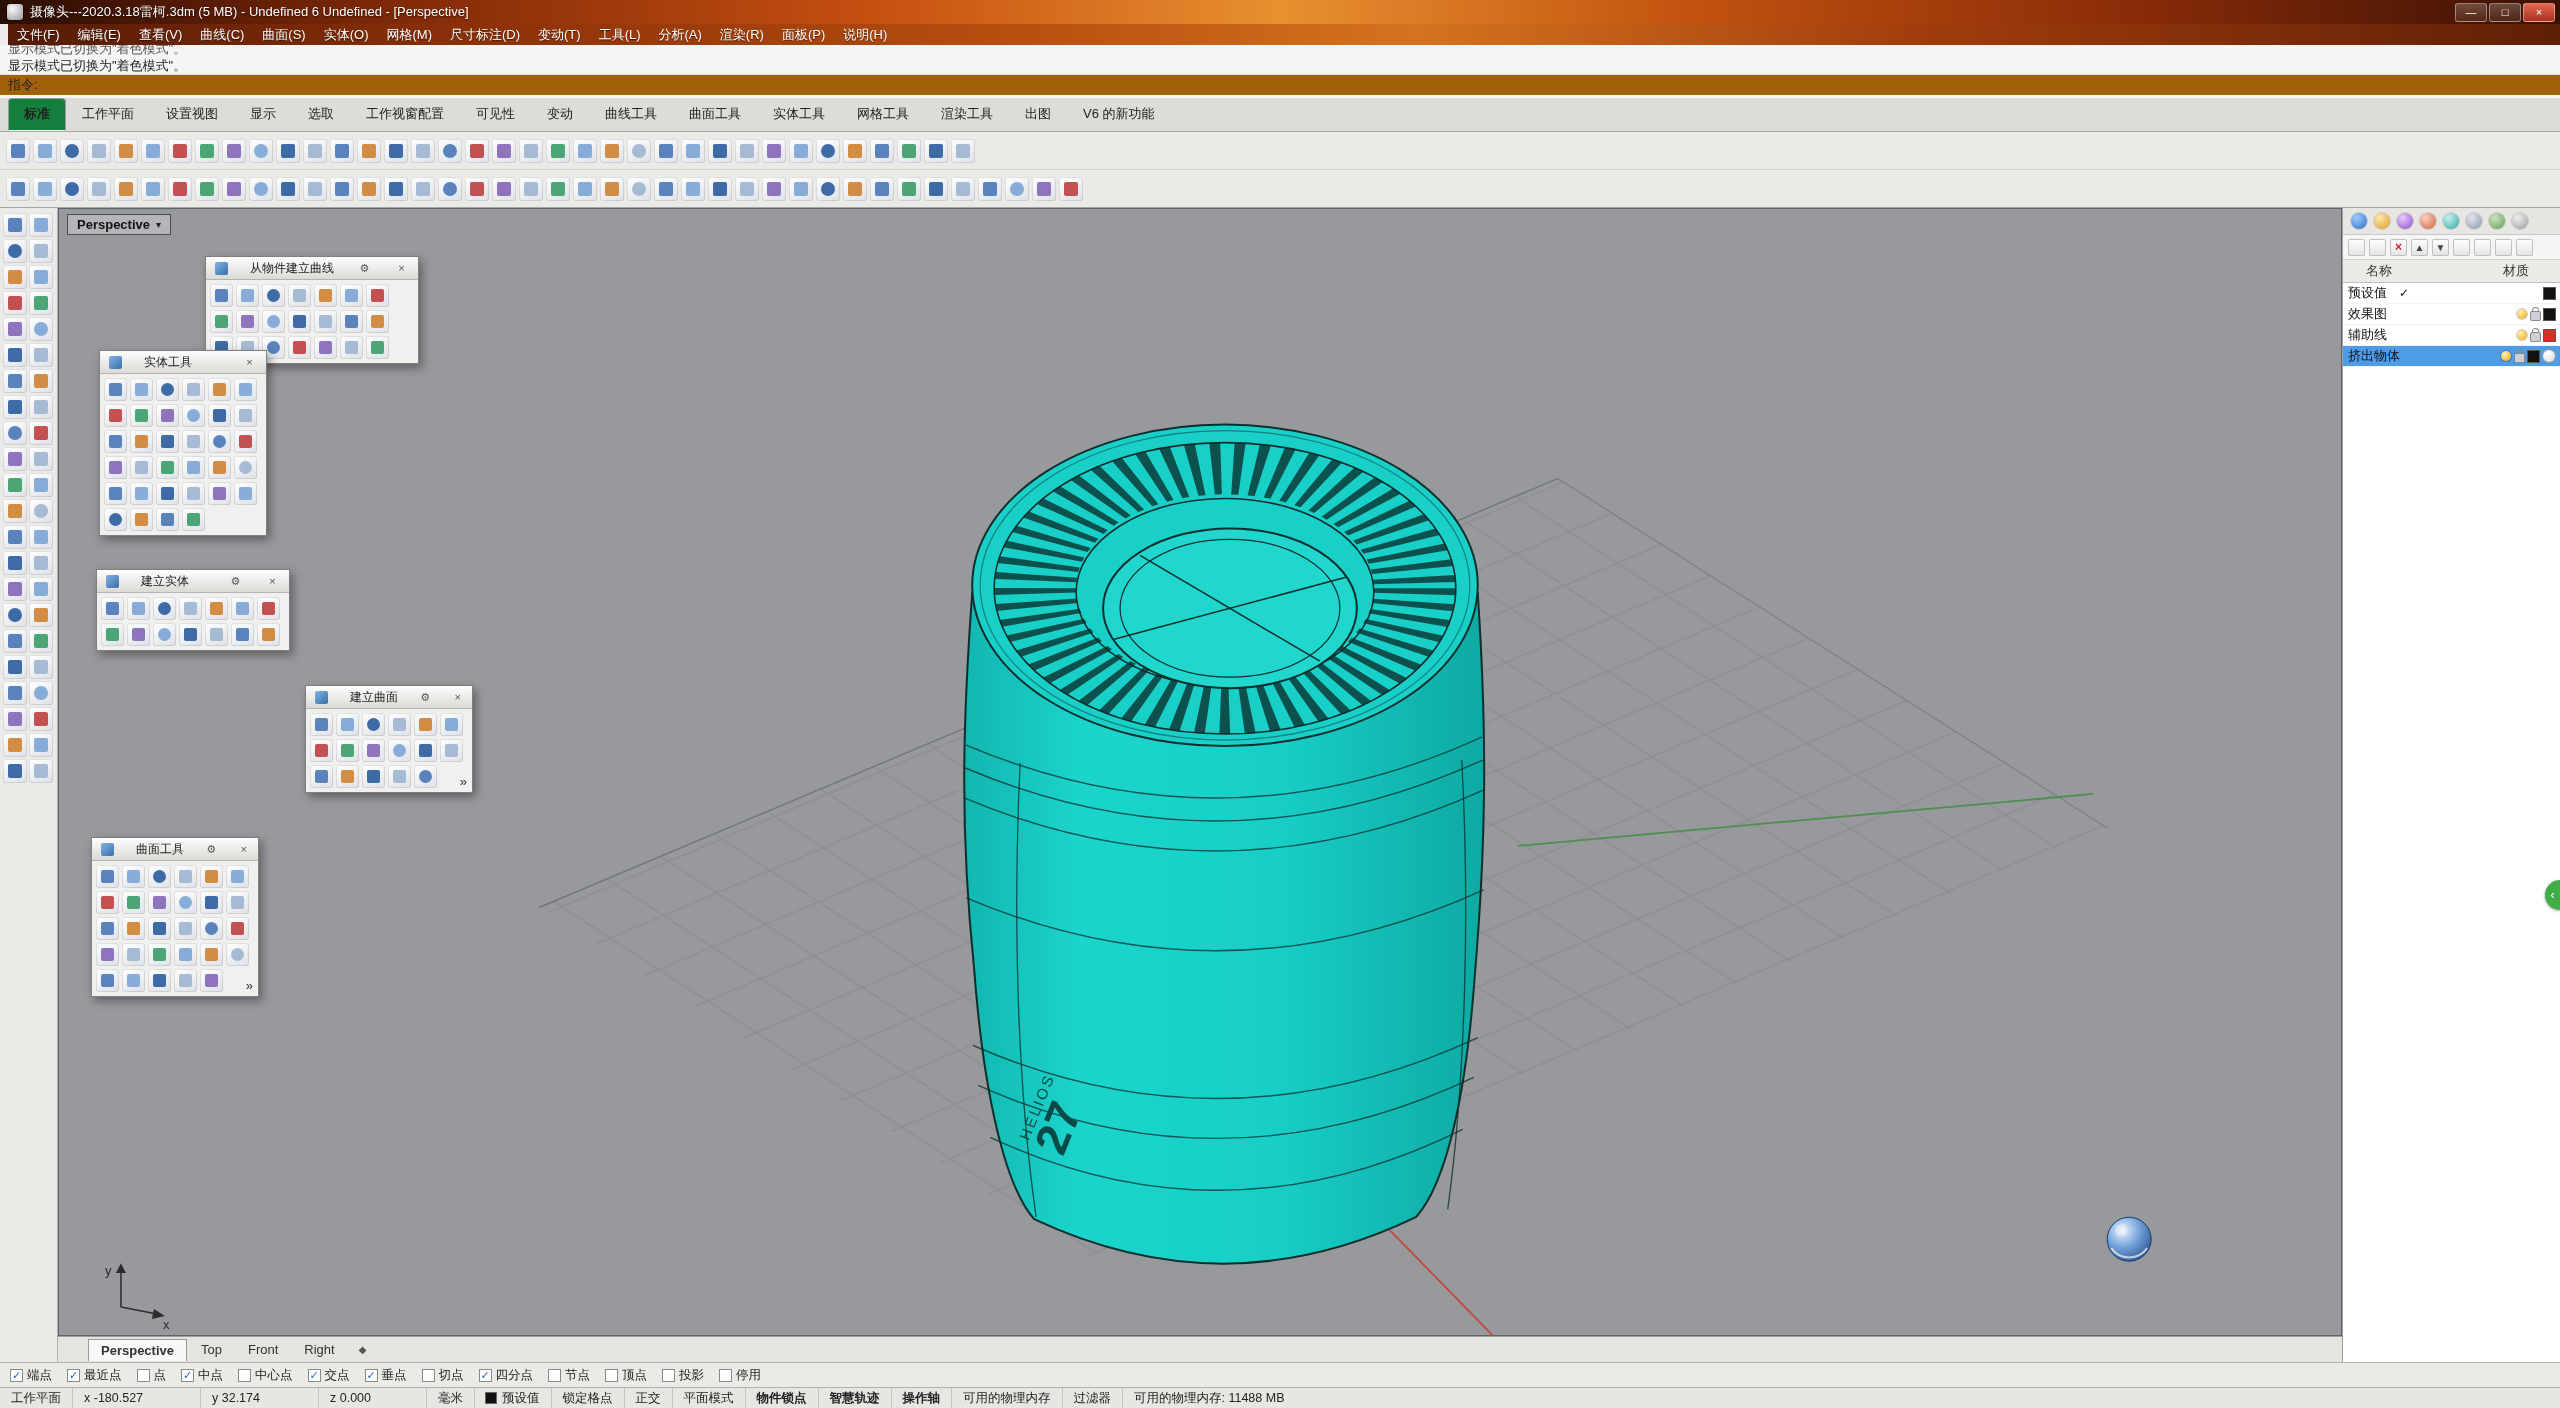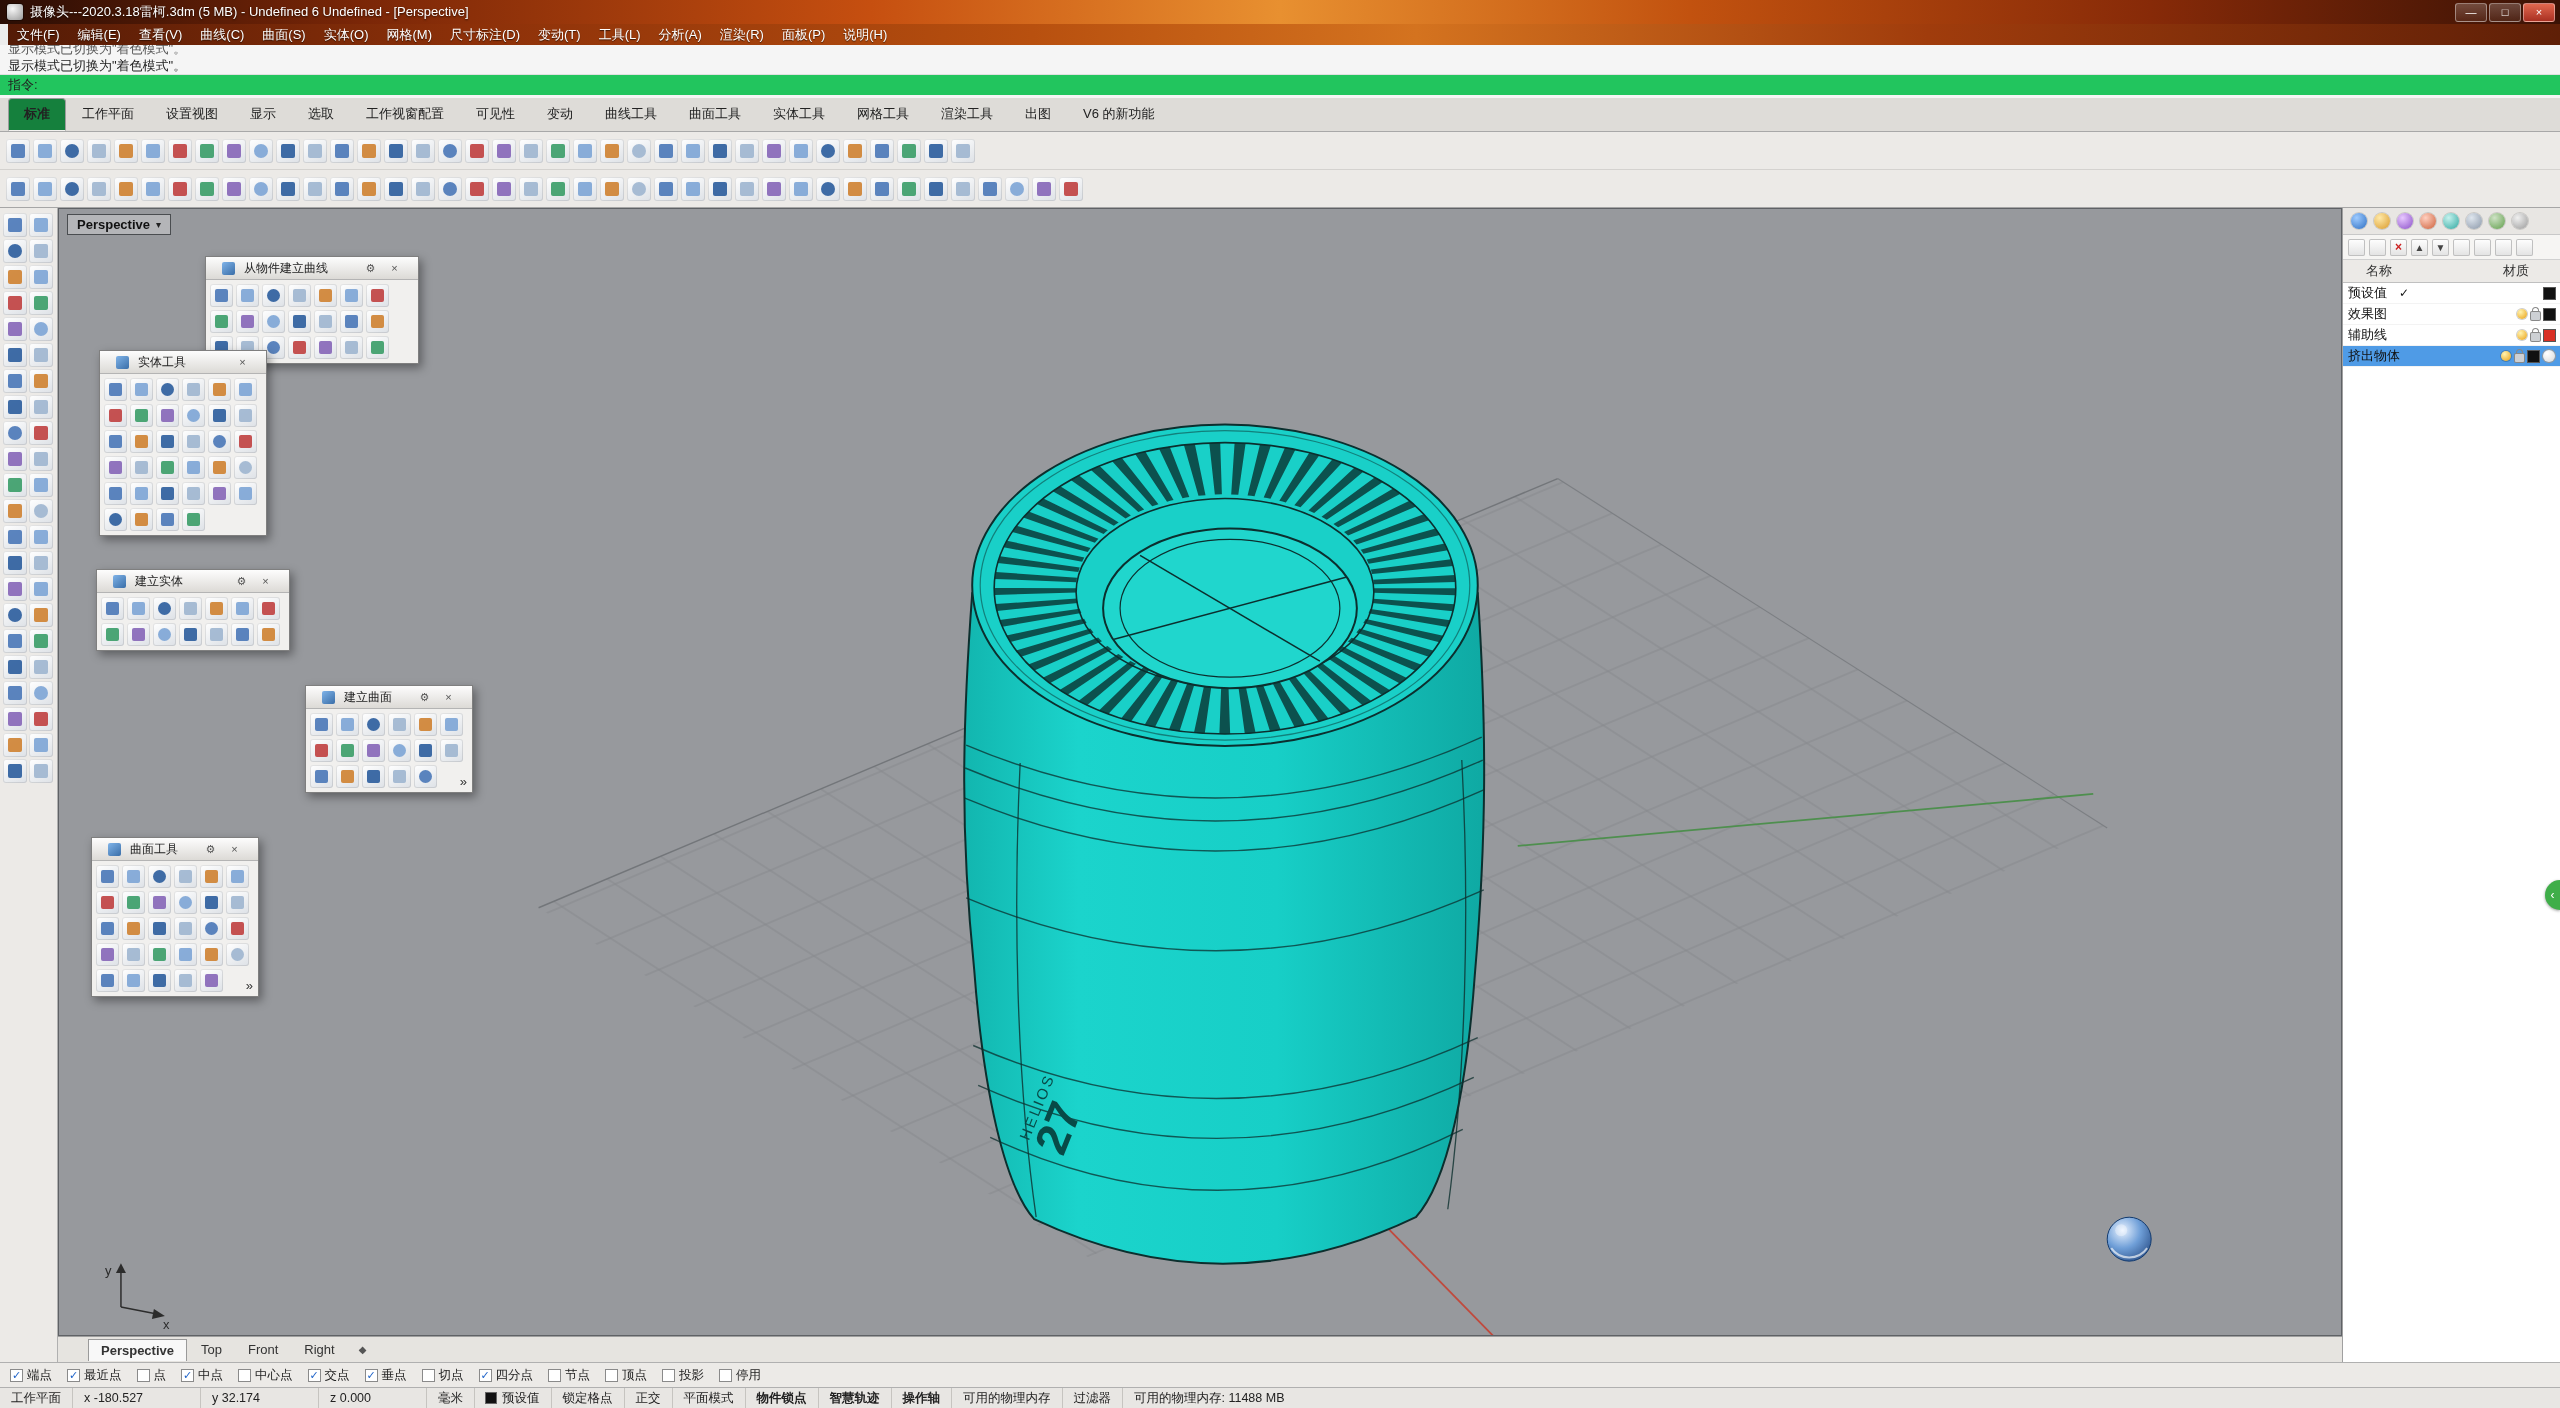--- a/index.html
+++ b/index.html
@@ -19,21 +19,21 @@
   
   .menubar{position:absolute;left:8px;top:24px;width:2560px;height:21px;display:flex;align-items:center;
     color:#fff;font-size:13px;
     background:linear-gradient(90deg,#541b06 0%,#8c3009 18%,#b8500f 40%,#d4731f 55%,#a03c0c 75%,#5e1f07 100%)}
   .menu-item{padding:0 9px;text-shadow:0 1px 1px rgba(0,0,0,.6)}
   
   .cmdarea{position:absolute;left:0;top:45px;width:2560px;height:53px;background:#f5f5f5;
     border-bottom:1px solid #b8b8b8;font-size:13px;color:#222;overflow:hidden}
   .cmd-line{height:17px;line-height:17px;padding:0 8px;white-space:nowrap}
   .cmd-line.clip{margin-top:-5px;color:#555}
-  .cmd-prompt{height:20px;line-height:20px;background:#22c55e;border-top:1px solid #e0e0e0;padding:0 8px}
+  .cmd-prompt{height:20px;line-height:20px;background:#a16207;border-top:1px solid #e0e0e0;padding:0 8px}
   
   .tabbar{position:absolute;left:0;top:98px;width:2560px;height:34px;background:#dedcd8;
     border-bottom:1px solid #a8a8a8;display:flex;align-items:flex-end;padding-left:8px;font-size:13px;box-sizing:border-box}
   .tab{padding:6px 15px 7px;color:#222;border:1px solid transparent;white-space:nowrap}
   .tab.active{background:#15803d;border-color:#9c9c9c;border-bottom-color:#f2f1ef;border-radius:4px 4px 0 0;font-weight:bold}
   
   .toolbar{position:absolute;left:0;width:2560px;background:#eceae7;display:flex;align-items:center;padding-left:6px;box-sizing:border-box}
   #tb1{top:132px;height:38px;border-bottom:1px solid #d4d2cf}
   #tb2{top:170px;height:38px;border-bottom:1px solid #a6a6a6}
   .icon-strip{display:flex;gap:3px}
@@ -55,21 +55,21 @@
   
   .viewport{position:absolute;left:58px;top:208px;width:2284px;height:1128px;background:#97999d;
     border:1px solid #5f6266;box-sizing:border-box}
   .vp-svg{position:absolute;left:0;top:0;width:100%;height:100%}
   .vp-label{position:absolute;left:8px;top:5px;z-index:4;font-size:13px;font-weight:bold;color:#111;
     background:rgba(255,255,255,.28);border:1px solid #4a4d50;padding:2px 9px;display:flex;gap:6px;align-items:center}
   .vp-label .caret{font-size:10px;color:#222}
   
   .palette{position:absolute;background:#f1f0ee;border:1px solid #7f7f7f;box-shadow:3px 4px 9px rgba(0,0,0,.38);z-index:6}
   .pal-title{height:22px;display:flex;align-items:center;background:linear-gradient(#fdfdfd,#dcdad6);
-    border-bottom:1px solid #b4b4b4;font-size:12px;color:#222;padding:0 16px;gap:9px;white-space:nowrap}
+    border-bottom:1px solid #b4b4b4;font-size:12px;color:#222;padding:0 9px;gap:22px;white-space:nowrap}
   .pal-ico{width:13px;height:13px;background:linear-gradient(140deg,#7fb3e8,#3a6ea8);border-radius:2px;flex:0 0 auto}
   .pal-text{flex:1}
   .pal-gear,.pal-close{width:15px;text-align:center;color:#555;font-size:11px}
   .pal-grid{display:flex;flex-wrap:wrap;padding:4px;gap:3px}
   .pal-grid .ticon{width:23px;height:23px}
   .pal-more{position:absolute;right:5px;bottom:3px;font-size:13px;color:#333}
   #p1{left:146px;top:47px;width:212px}
   #p2{left:40px;top:141px;width:166px}
   #p3{left:37px;top:360px;width:192px}
   #p4{left:246px;top:476px;width:166px}

